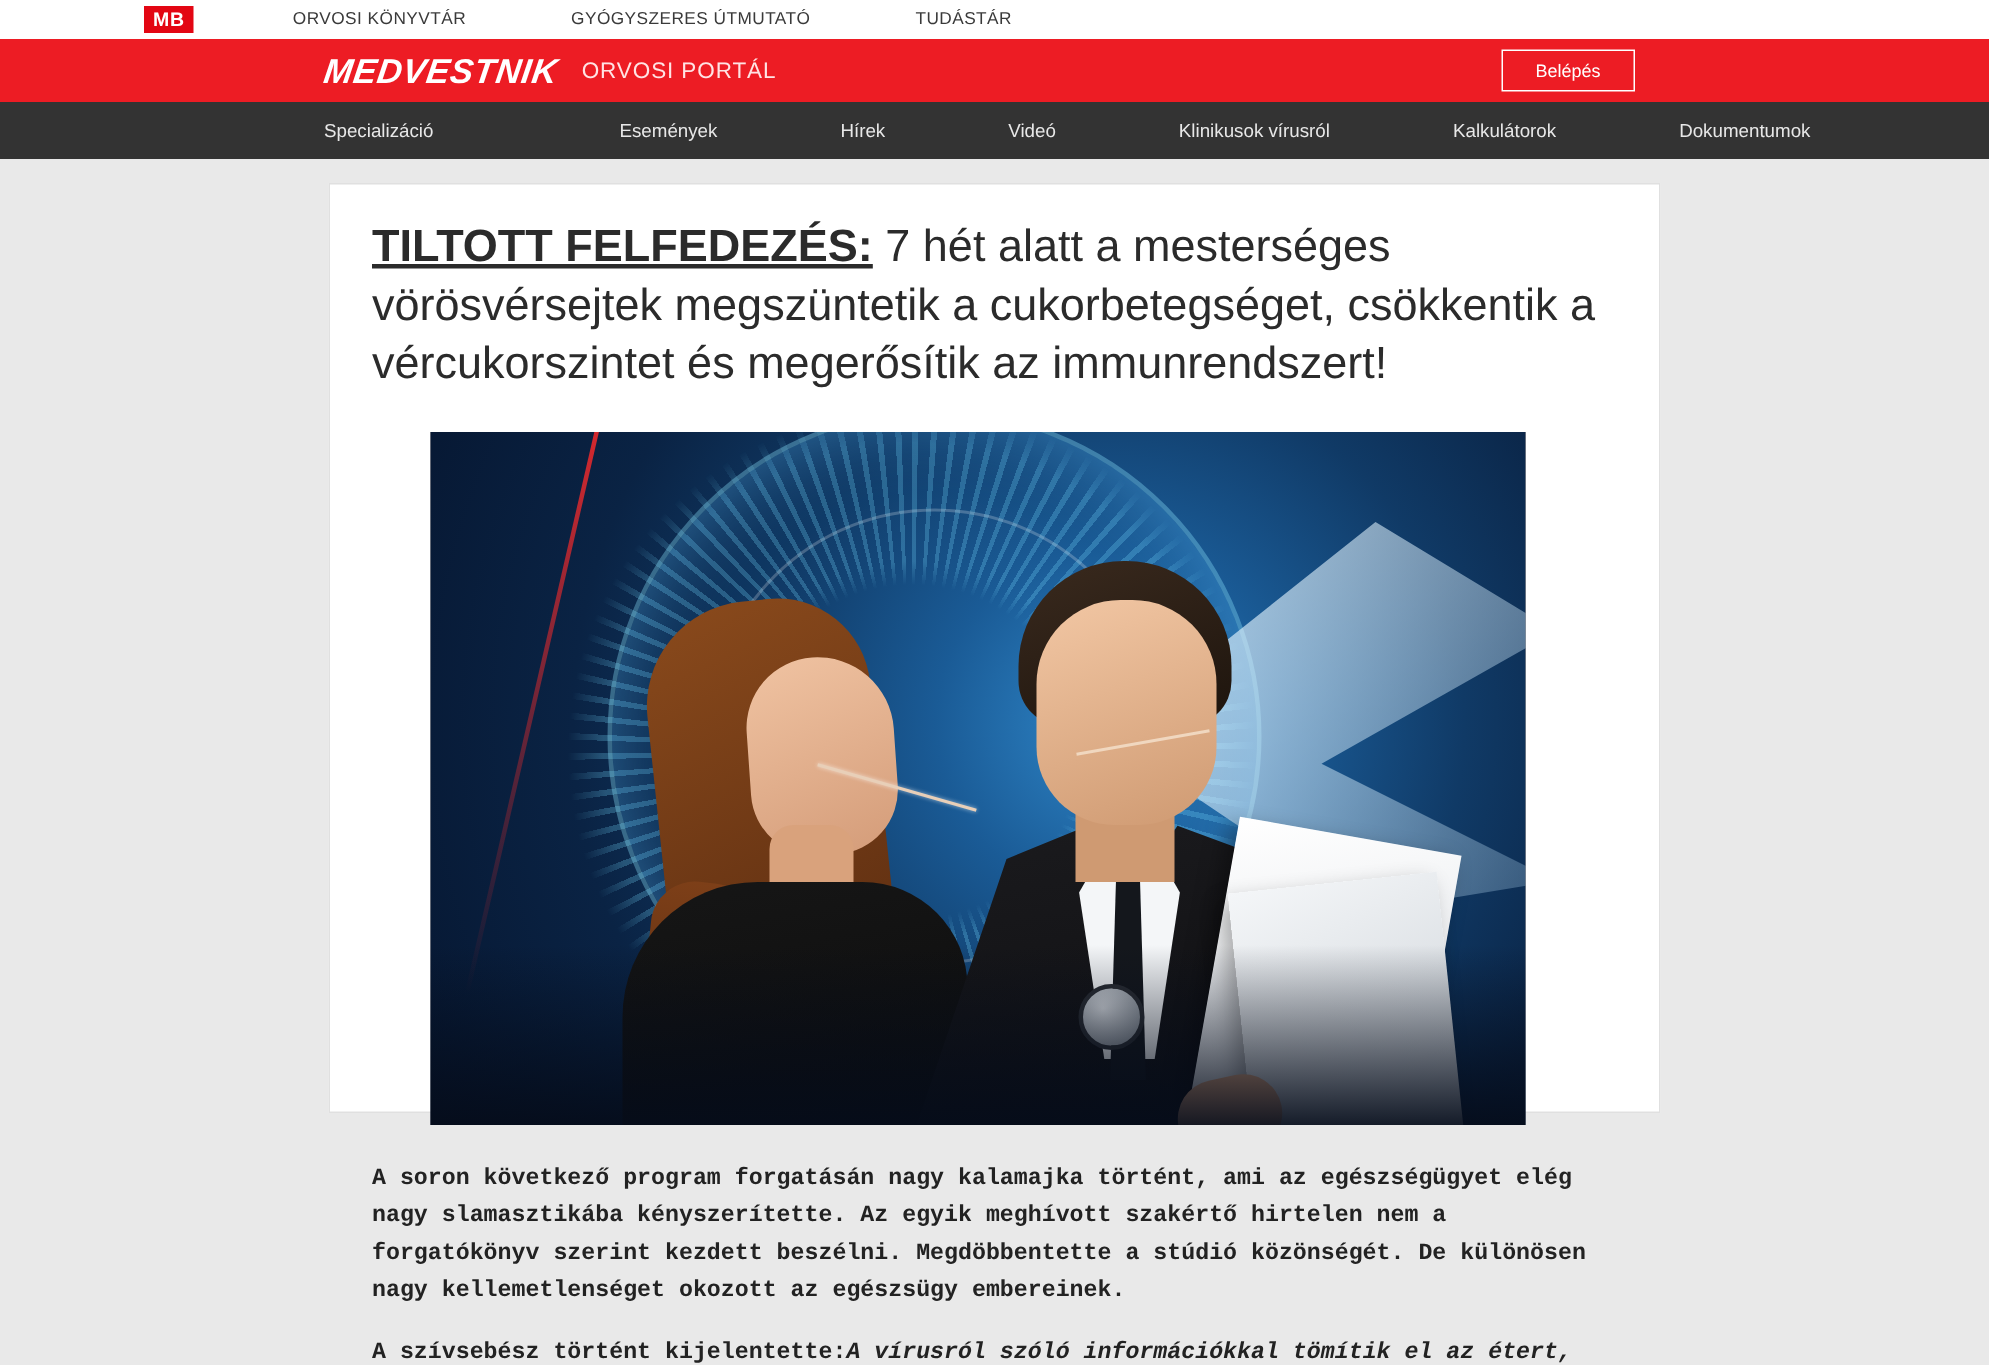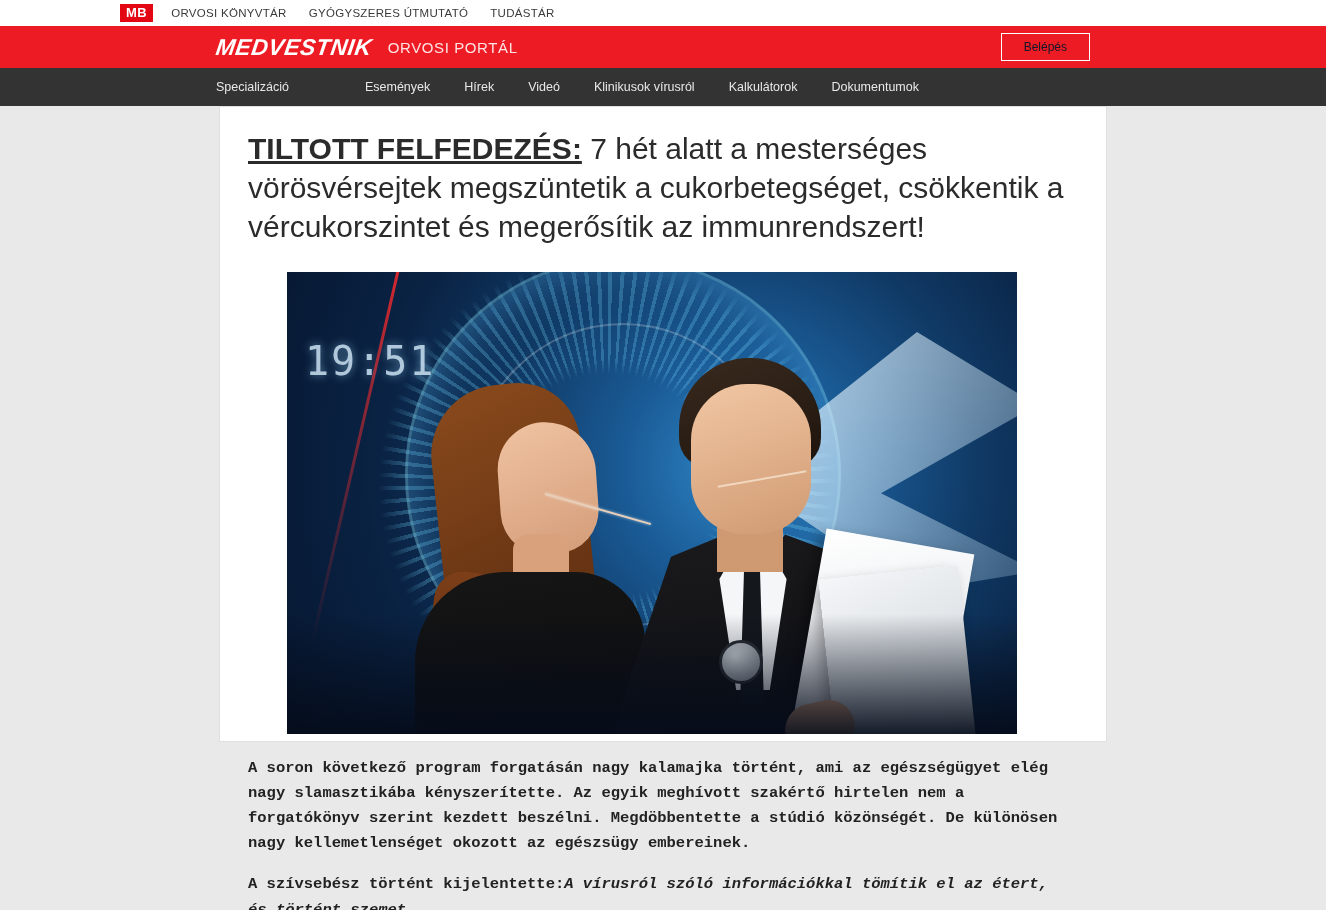--- a/index.html
+++ b/index.html
@@ -13,41 +13,42 @@
     height: 910px;
     overflow: hidden;
   }
 
   
   .topbar {
     height: 26px;
     background: #ffffff;
     display: flex;
     align-items: center;
-    padding-left: 120px;
+    padding-left: 96px;
     box-sizing: border-box;
   }
   .topbar .mb-logo {
     background: #e30613;
     color: #ffffff;
     font-weight: bold;
     font-size: 13px;
     letter-spacing: 0.5px;
     padding: 2px 6px 3px 6px;
     line-height: 1;
     margin-right: 18px;
   }
   .topbar a {
     color: #3a3a3a;
     font-size: 11.5px;
     letter-spacing: 0.3px;
     text-decoration: none;
     margin-right: 22px;
     text-transform: uppercase;
     white-space: nowrap;
+    margin-left: 48px;
   }
 
   
   .brandbar {
     height: 42px;
     background: #ed1c24;
     display: flex;
     align-items: center;
     padding: 0 236px 0 216px;
     box-sizing: border-box;
@@ -67,49 +68,50 @@
     letter-spacing: 0.6px;
     margin-left: 16px;
     text-transform: uppercase;
   }
   .brandbar .login-btn {
     position: absolute;
     right: 236px;
     top: 7px;
     background: transparent;
     border: 1px solid #ffffff;
-    color: #0f172a;
+    color: #ffffff;
     font-size: 12px;
     padding: 6px 22px;
     cursor: pointer;
     font-family: "Liberation Sans", sans-serif;
   }
 
   
   .navbar {
     height: 38px;
     background: #333333;
     display: flex;
     align-items: center;
     padding-left: 216px;
     box-sizing: border-box;
+    gap: 48px;
   }
   .navbar a {
     color: #e8e8e8;
     font-size: 12.5px;
     text-decoration: none;
     margin-right: 34px;
     white-space: nowrap;
   }
   .navbar a.first { margin-right: 76px; }
 
   
   .page {
     background: #e9e9e9;
-    padding-top: 0;
+    padding-top: 16px;
     height: 636px;
     box-sizing: border-box;
   }
   .article {
     width: 888px;
     margin: 0 auto;
     background: #ffffff;
     padding: 22px 40px 30px 18px;
     box-sizing: border-box;
     border: 1px solid #e0e0e0;
@@ -389,21 +391,20 @@
     </h1>
 
     <div class="hero-wrap">
       <div class="hero">
         <div class="bg"></div>
         <div class="rings"></div>
         <div class="ring2"></div>
         <div class="ring3"></div>
         <div class="redstreak"></div>
         <div class="swoosh"></div>
-        <div class="clock">19:51</div>
 
         <div class="w-hair"></div>
         <div class="w-pony"></div>
         <div class="w-face"></div>
         <div class="w-neck"></div>
         <div class="w-body"></div>
         <div class="w-mic"></div>
 
         <div class="m-suit"></div>
         <div class="m-shirt"></div>

